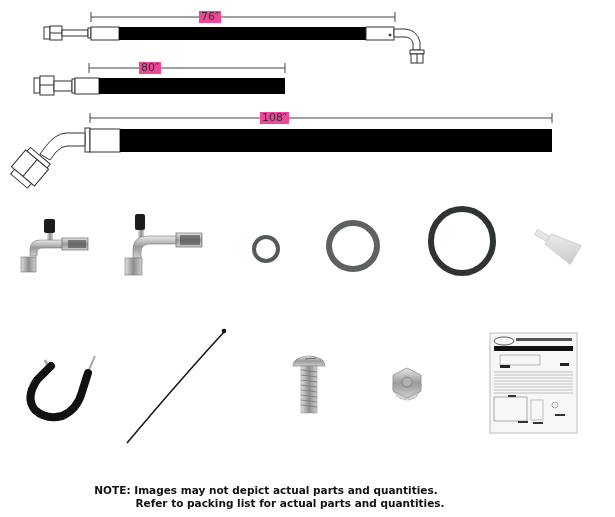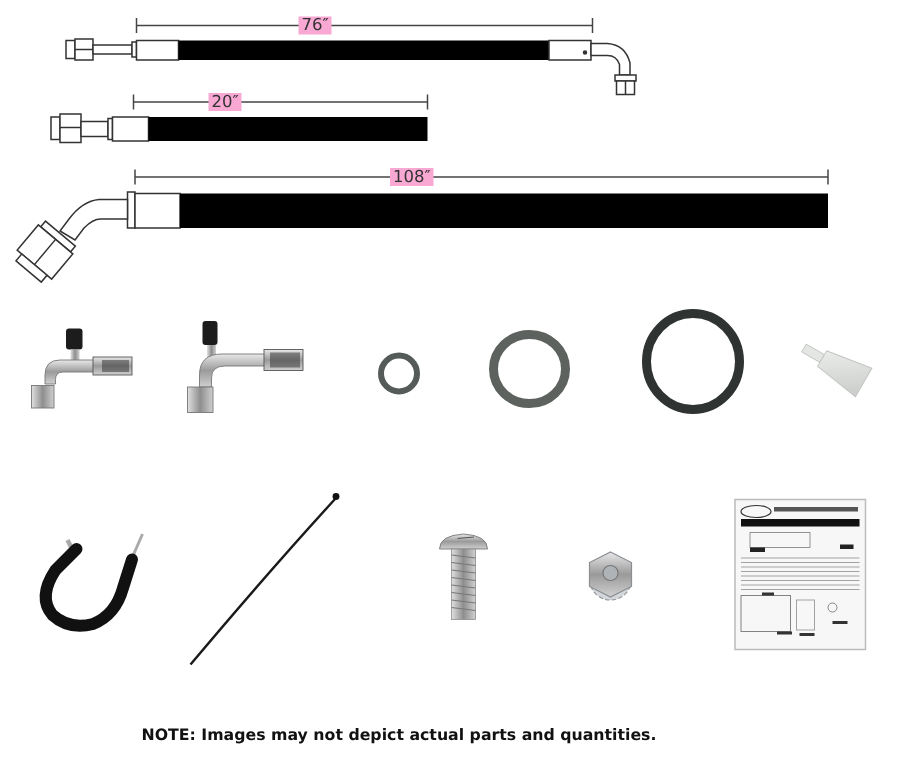--- a/index.html
+++ b/index.html
@@ -1,20 +1,20 @@
 <!DOCTYPE html>
 <html><head>
 <meta charset="utf-8">
 <style>
   html, body { margin: 0; padding: 0; background: #ffffff; }
   body { width: 615px; height: 517px; position: relative; overflow: hidden;
          font-family: "DejaVu Sans", sans-serif; }
   .canvas { position: absolute; left: 0; top: 0; width: 615px; height: 517px; }
   .dim-label { position: absolute; font-family: "DejaVu Sans", sans-serif; font-size: 11px;
-               color: #333; background: #f9a8d4; padding: 0 2px; line-height: 12px; }
+               color: #333; background: #ec4899; padding: 0 2px; line-height: 12px; }
   .note { position: absolute; left: 0; width: 528px; top: 484px; text-align: center;
           font-family: "DejaVu Sans", sans-serif; font-weight: bold; font-size: 10.5px;
           color: #111; line-height: 13px; }
   .note .line2 { display: block; padding-left: 52px; }
   .note .line1 { display: block; padding-left: 4px; }
 </style>
 </head>
 <body>
 
 <svg class="canvas" viewBox="0 0 615 517" xmlns="http://www.w3.org/2000/svg">
@@ -177,18 +177,19 @@
     <rect x="531" y="400" width="12" height="20" fill="none" stroke="#999" stroke-width="0.6"></rect>
     <circle cx="555" cy="405" r="3" fill="none" stroke="#777" stroke-width="0.6"></circle>
     <rect x="508" y="395" width="8" height="2" fill="#333"></rect>
     <rect x="518" y="421" width="10" height="2" fill="#333"></rect>
     <rect x="533" y="422" width="10" height="2" fill="#333"></rect>
     <rect x="555" y="414" width="10" height="2" fill="#333"></rect>
   </g>
 </svg>
 
 <span class="dim-label" style="left:199px; top:11px;">76″</span>
-<span class="dim-label" style="left:139px; top:62px;">20″</span>
+<span class="dim-label" style="left:139px; top:62px;">80″</span>
 <span class="dim-label" style="left:260px; top:112px;text-align:right;">108″</span>
 
 <div class="note">
   <span class="line1">NOTE: Images may not depict actual parts and quantities.</span>
+  <span class="line2">Refer to packing list for actual parts and quantities.</span>
 </div>
 
 </body></html>

